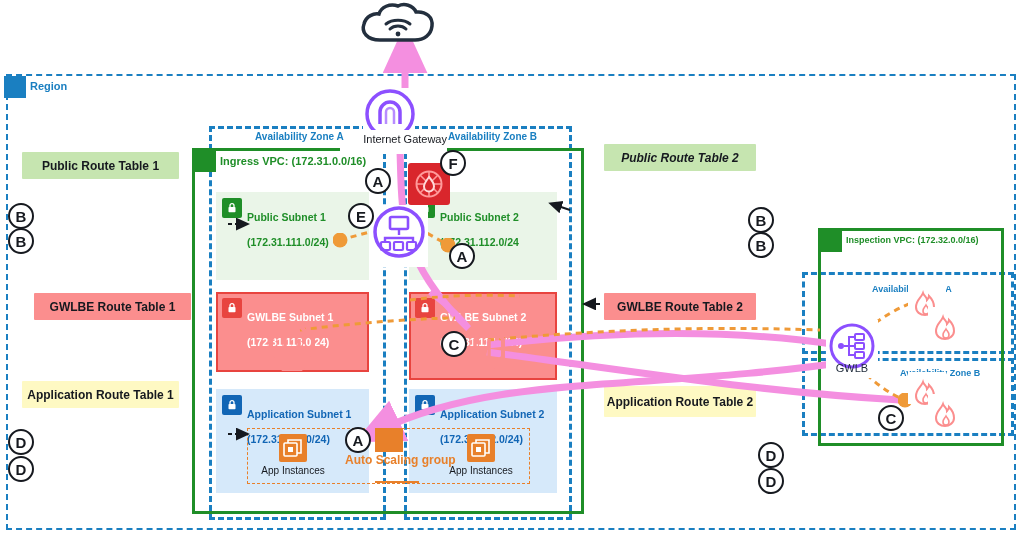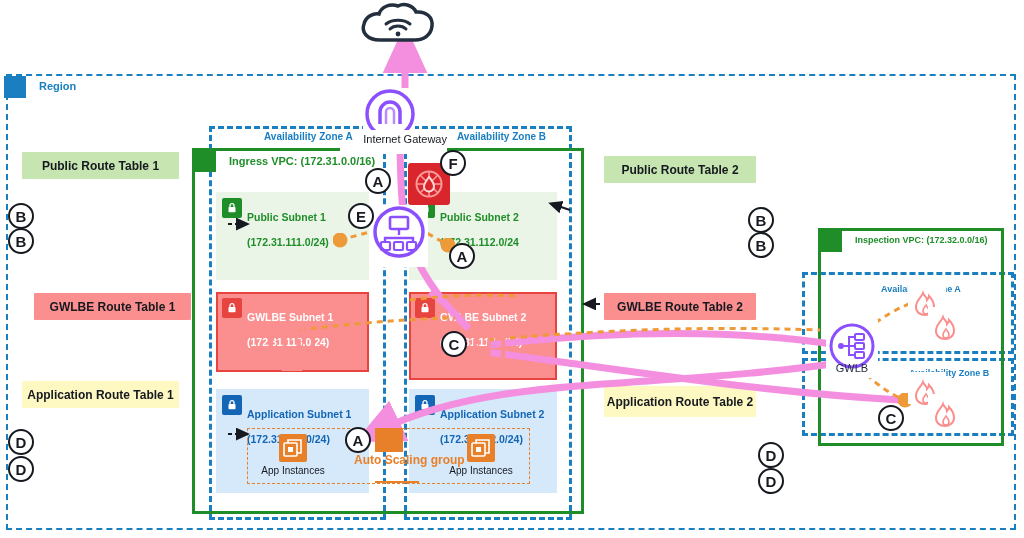--- a/index.html
+++ b/index.html
@@ -1,34 +1,34 @@
 <!DOCTYPE html>
 <html><head>
 <meta charset="utf-8">
 <style>
   html,body{margin:0;padding:0;background:#ffffff;}
   body{width:1024px;height:538px;position:relative;overflow:hidden;
        font-family:"Liberation Sans", sans-serif;}
   .abs{position:absolute;}
-  .lbl{font-weight:bold;white-space:nowrap;margin-left:9px;}
+  .lbl{font-weight:bold;white-space:nowrap;}
 
   
   #region-box{left:6px;top:74px;width:1010px;height:456px;
               border:2px dashed #1a7fc1;box-sizing:border-box;}
   #region-swatch{left:4px;top:76px;width:22px;height:22px;background:#1a7fc1;}
   #region-label{left:30px;top:80px;color:#1a7fc1;font-size:11px;}
 
   
   .rt{border-radius:1px;display:flex;align-items:center;justify-content:center;
       font-size:12px;font-weight:bold;color:#16191f;box-sizing:border-box;}
   .rt-green{background:#c6e5b0;}
   .rt-red{background:#fb8e8e;}
   .rt-blue{background:#fef9c3;}
   #prt1{left:22px;top:152px;width:157px;height:27px;}
-  #prt2{left:604px;top:156px;width:152px;height:27px;}
+  #prt2{left:604px;top:144px;width:152px;height:27px;font-style:italic;}
   #grt1{left:34px;top:293px;width:157px;height:27px;}
   #grt2{left:604px;top:293px;width:152px;height:27px;}
   #art1{left:22px;top:381px;width:157px;height:27px;}
   #art2{left:604px;top:386px;width:152px;height:31px;}
 
   
   .marker{border-radius:50%;background:#ffffff;border:2px solid #16191f;
           width:26px;height:26px;display:flex;align-items:center;justify-content:center;
           font-size:15px;font-weight:bold;color:#16191f;box-sizing:border-box;z-index:60;}
 

